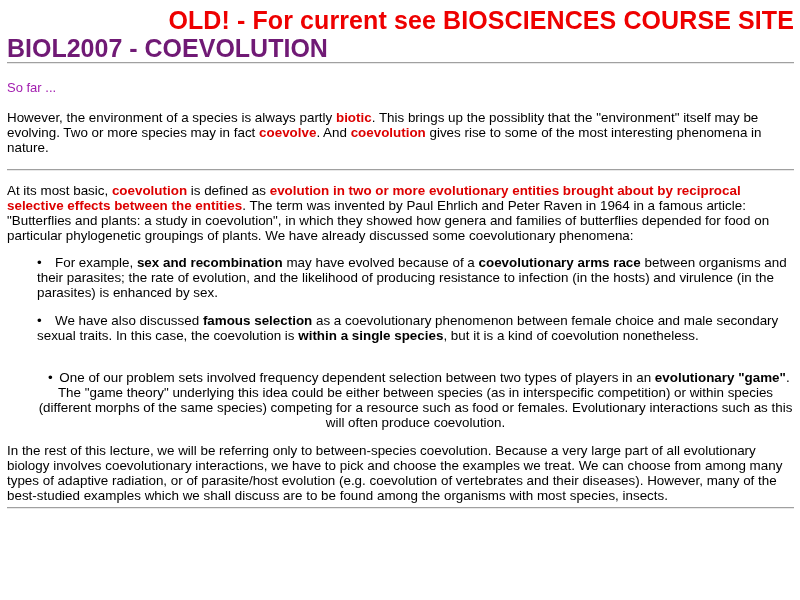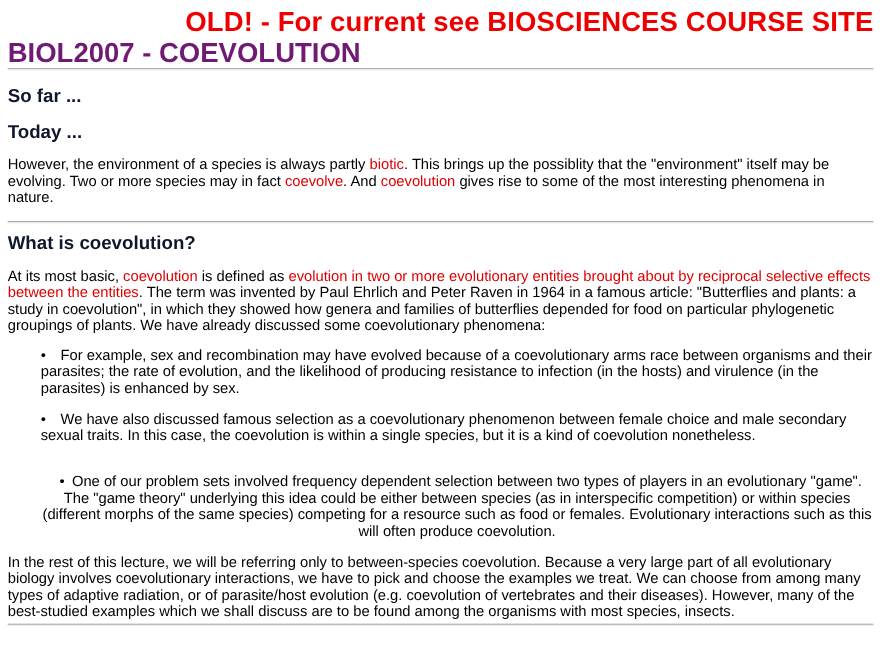--- a/index.html
+++ b/index.html
@@ -39,31 +39,31 @@
     }
     hr.rule {
       border: 0;
       border-top: 1px solid #a0a0a0;
       border-bottom: 1px solid #e8e8e8;
       margin: 0;
       height: 0;
     }
     .rule-1 { margin-top: 8px; }
     .section-head {
-      font-weight: bold;
-      font-size: 17px;
+      font-weight: normal;
+      font-size: 13px;
       line-height: 20px;
-      color: #0f172a;
+      color: #a21caf;
       margin: 0;
     }
     p.body {
       margin: 0;
     }
-    .red { color: #dd0000; font-weight: normal; }
-    .bold { font-weight: normal; }
+    .red { color: #dd0000; font-weight: bold; }
+    .bold { font-weight: bold; }
     ul.bullets {
       list-style: none;
       margin: 0;
       padding: 0 0 0 30px;
     }
     ul.bullets li {
       margin: 0;
       padding: 0;
     }
     .bullet-glyph {
@@ -79,30 +79,28 @@
   <h1 class="title-old">OLD! - For current see BIOSCIENCES COURSE SITE</h1>
   <h1 class="title-course">BIOL2007 - COEVOLUTION</h1>
 
   <hr class="rule rule-1">
 
   <div style="margin-top:14px;">
     <h2 class="section-head">So far ...</h2>
   </div>
 
   <div style="margin-top:12px;">
-    <h2 class="section-head">Today ...</h2>
     <p class="body" style="margin-top:12px;">
       <span>However, the environment of a species is always partly </span><span class="red">biotic</span><span>. This brings up the possiblity that the "environment" itself may be evolving. Two or more species may in fact </span><span class="red">coevolve</span><span>. And </span><span class="red">coevolution</span><span> gives rise to some of the most interesting phenomena in nature.</span>
     </p>
   </div>
 
   <hr class="rule" style="margin-top:14px;">
 
   <div style="margin-top:8px;">
-    <h2 class="section-head">What is coevolution?</h2>
     <p class="body" style="margin-top:12px;">
       <span>At its most basic, </span><span class="red">coevolution</span><span> is defined as </span><span class="red">evolution in two or more evolutionary entities brought about by reciprocal selective effects between the entities</span><span>. The term was invented by Paul Ehrlich and Peter Raven in 1964 in a famous article: "Butterflies and plants: a study in coevolution", in which they showed how genera and families of butterflies depended for food on particular phylogenetic groupings of plants. We have already discussed some coevolutionary phenomena:</span>
     </p>
 
     <ul class="bullets" style="margin-top:12px;">
       <li>
         <span class="bullet-glyph">•</span><span>For example, </span><span class="bold">sex and recombination</span><span> may have evolved because of a </span><span class="bold">coevolutionary arms race</span><span> between organisms and their parasites; the rate of evolution, and the likelihood of producing resistance to infection (in the hosts) and virulence (in the parasites) is enhanced by sex.</span>
       </li>
       <li style="margin-top:13px;">
         <span class="bullet-glyph">•</span><span>We have also discussed </span><span class="bold">famous selection</span><span> as a coevolutionary phenomenon between female choice and male secondary sexual traits. In this case, the coevolution is </span><span class="bold">within a single species</span><span>, but it is a kind of coevolution nonetheless.</span>

